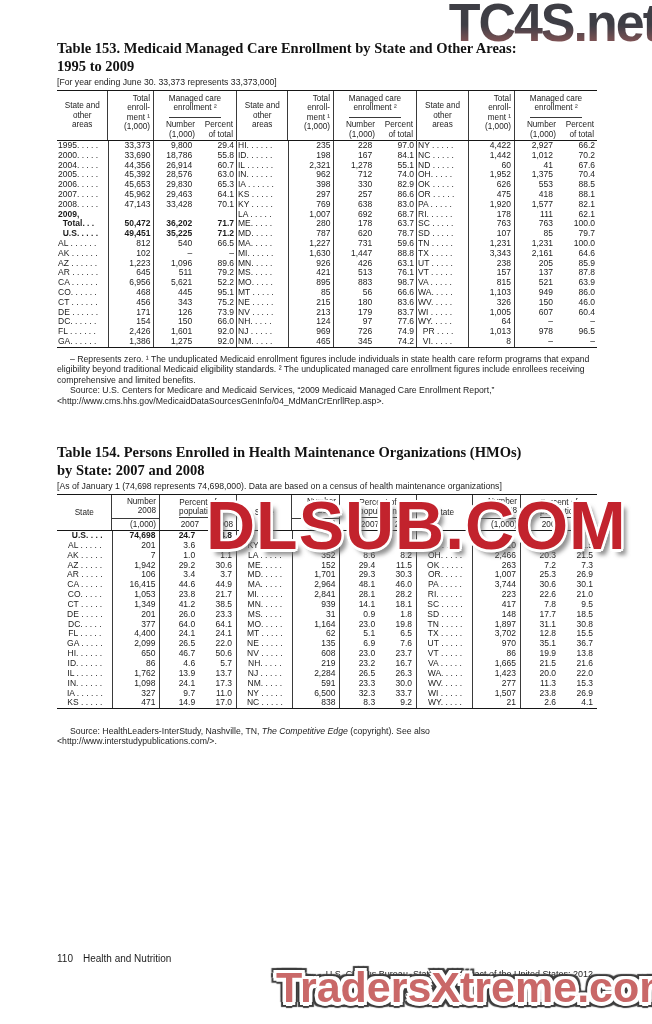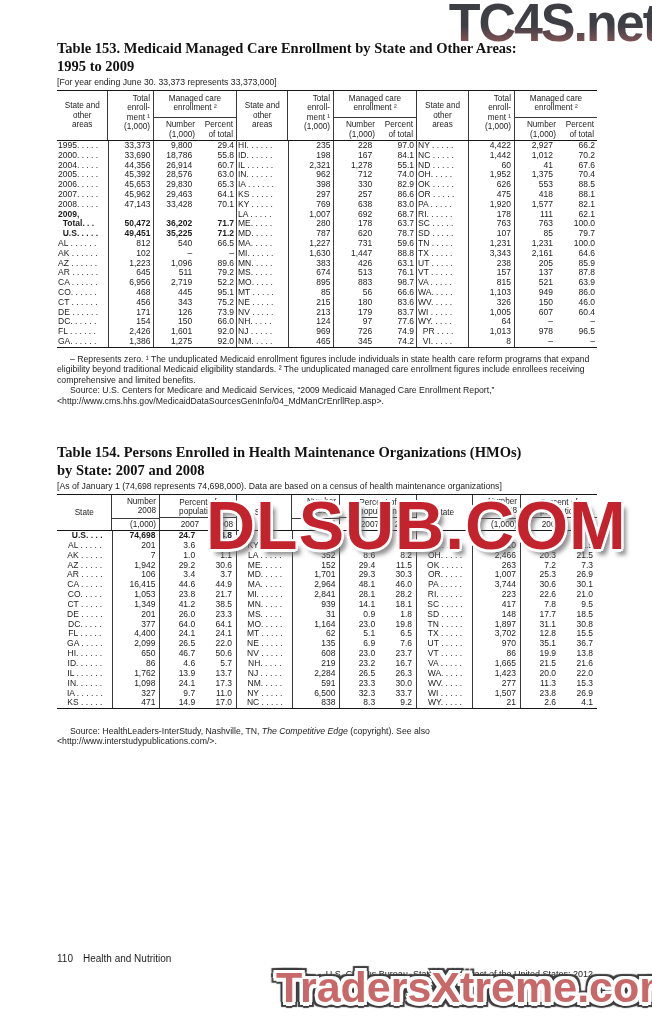--- a/index.html
+++ b/index.html
@@ -18,21 +18,21 @@
   .tbl{position:absolute;left:57px;width:540px;border-top:1.6px solid #161616;
        border-bottom:1px solid #161616;display:flex;}
   .grp{width:180px;box-sizing:border-box;}
   .grp.sep{border-right:1px solid #3a3a3a;}
   .g-head{display:flex;border-bottom:1px solid #161616;box-sizing:border-box;
           font-size:8.2px;line-height:9.4px;color:#1d1d1d;}
   .hc{box-sizing:border-box;white-space:pre-line;}
   .h-stub{display:flex;align-items:center;justify-content:center;text-align:center;
           border-right:1px solid #3a3a3a;}
   .h-total{text-align:right;padding:3px 3px 0 0;border-right:1px solid #3a3a3a;}
-  .h-span{flex:1;display:flex;flex-direction:column;}
+  .h-span{flex:1;display:flex;flex-direction:column;align-items:center;}
   .h-spantop{flex:1;text-align:center;padding-top:3px;border-bottom:1px solid #3a3a3a;}
   .h-sub{display:flex;}
   .h-sub .hc{text-align:right;padding:2px 3px 1px 0;}
   
   .g-body{font-size:8.5px;}
   .row{display:flex;height:9.8px;line-height:9.8px;}
   .t154 .row{height:9.85px;line-height:9.85px;}
   .row.bold{font-weight:bold;}
   .c{box-sizing:border-box;overflow:hidden;}
   .c0{white-space:pre;padding-left:1px;border-right:1px solid #3a3a3a;}
@@ -197,21 +197,21 @@
           </div>
           <div class="row">
             <span class="c c0">AR . . . . . .</span>
             <span class="c ctot cnum">645</span>
             <span class="c cn cnum">511</span>
             <span class="c cp cnum">79.2</span>
           </div>
           <div class="row">
             <span class="c c0">CA . . . . . .</span>
             <span class="c ctot cnum">6,956</span>
-            <span class="c cn cnum">2,719</span>
+            <span class="c cn cnum">5,621</span>
             <span class="c cp cnum">52.2</span>
           </div>
           <div class="row">
             <span class="c c0">CO. . . . . .</span>
             <span class="c ctot cnum">468</span>
             <span class="c cn cnum">445</span>
             <span class="c cp cnum">95.1</span>
           </div>
           <div class="row">
             <span class="c c0">CT . . . . . .</span>
@@ -333,27 +333,27 @@
             <span class="c cp cnum">59.6</span>
           </div>
           <div class="row">
             <span class="c c0">MI. . . . . .</span>
             <span class="c ctot cnum">1,630</span>
             <span class="c cn cnum">1,447</span>
             <span class="c cp cnum">88.8</span>
           </div>
           <div class="row">
             <span class="c c0">MN. . . . .</span>
-            <span class="c ctot cnum">383</span>
+            <span class="c ctot cnum">926</span>
             <span class="c cn cnum">426</span>
             <span class="c cp cnum">63.1</span>
           </div>
           <div class="row">
             <span class="c c0">MS. . . . .</span>
-            <span class="c ctot cnum">674</span>
+            <span class="c ctot cnum">421</span>
             <span class="c cn cnum">513</span>
             <span class="c cp cnum">76.1</span>
           </div>
           <div class="row">
             <span class="c c0">MO. . . . .</span>
             <span class="c ctot cnum">895</span>
             <span class="c cn cnum">883</span>
             <span class="c cp cnum">98.7</span>
           </div>
           <div class="row">

